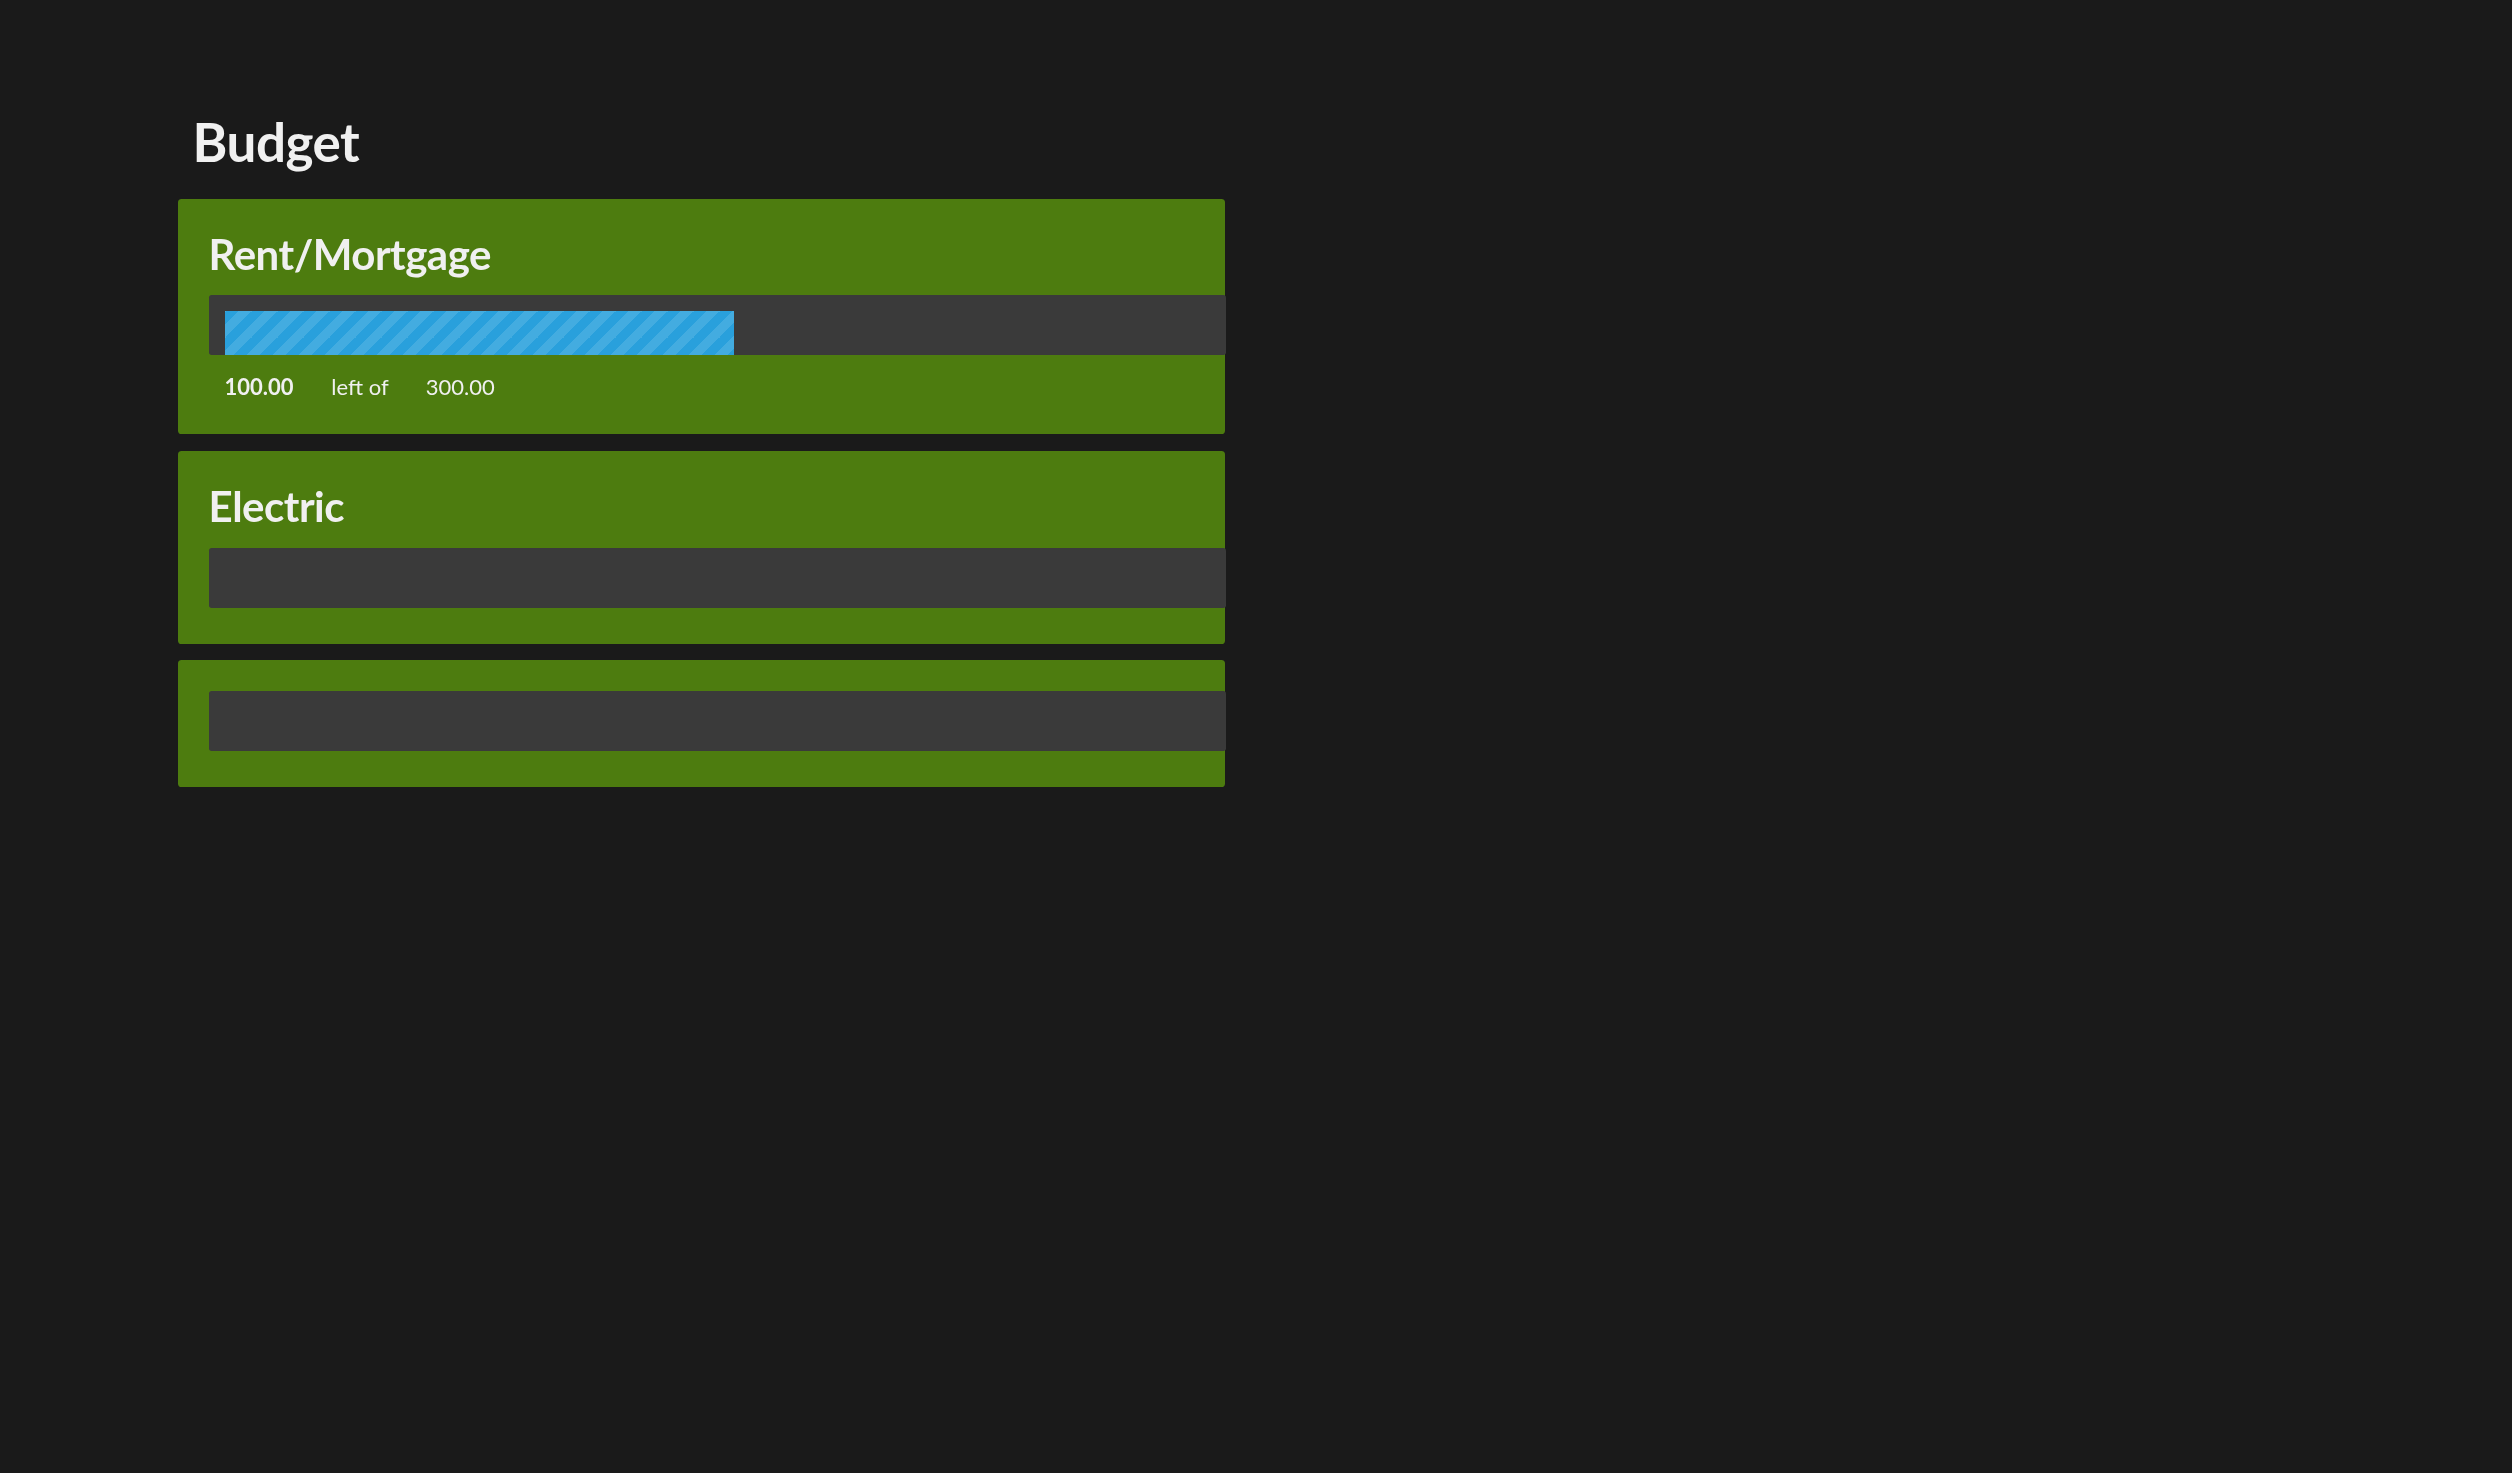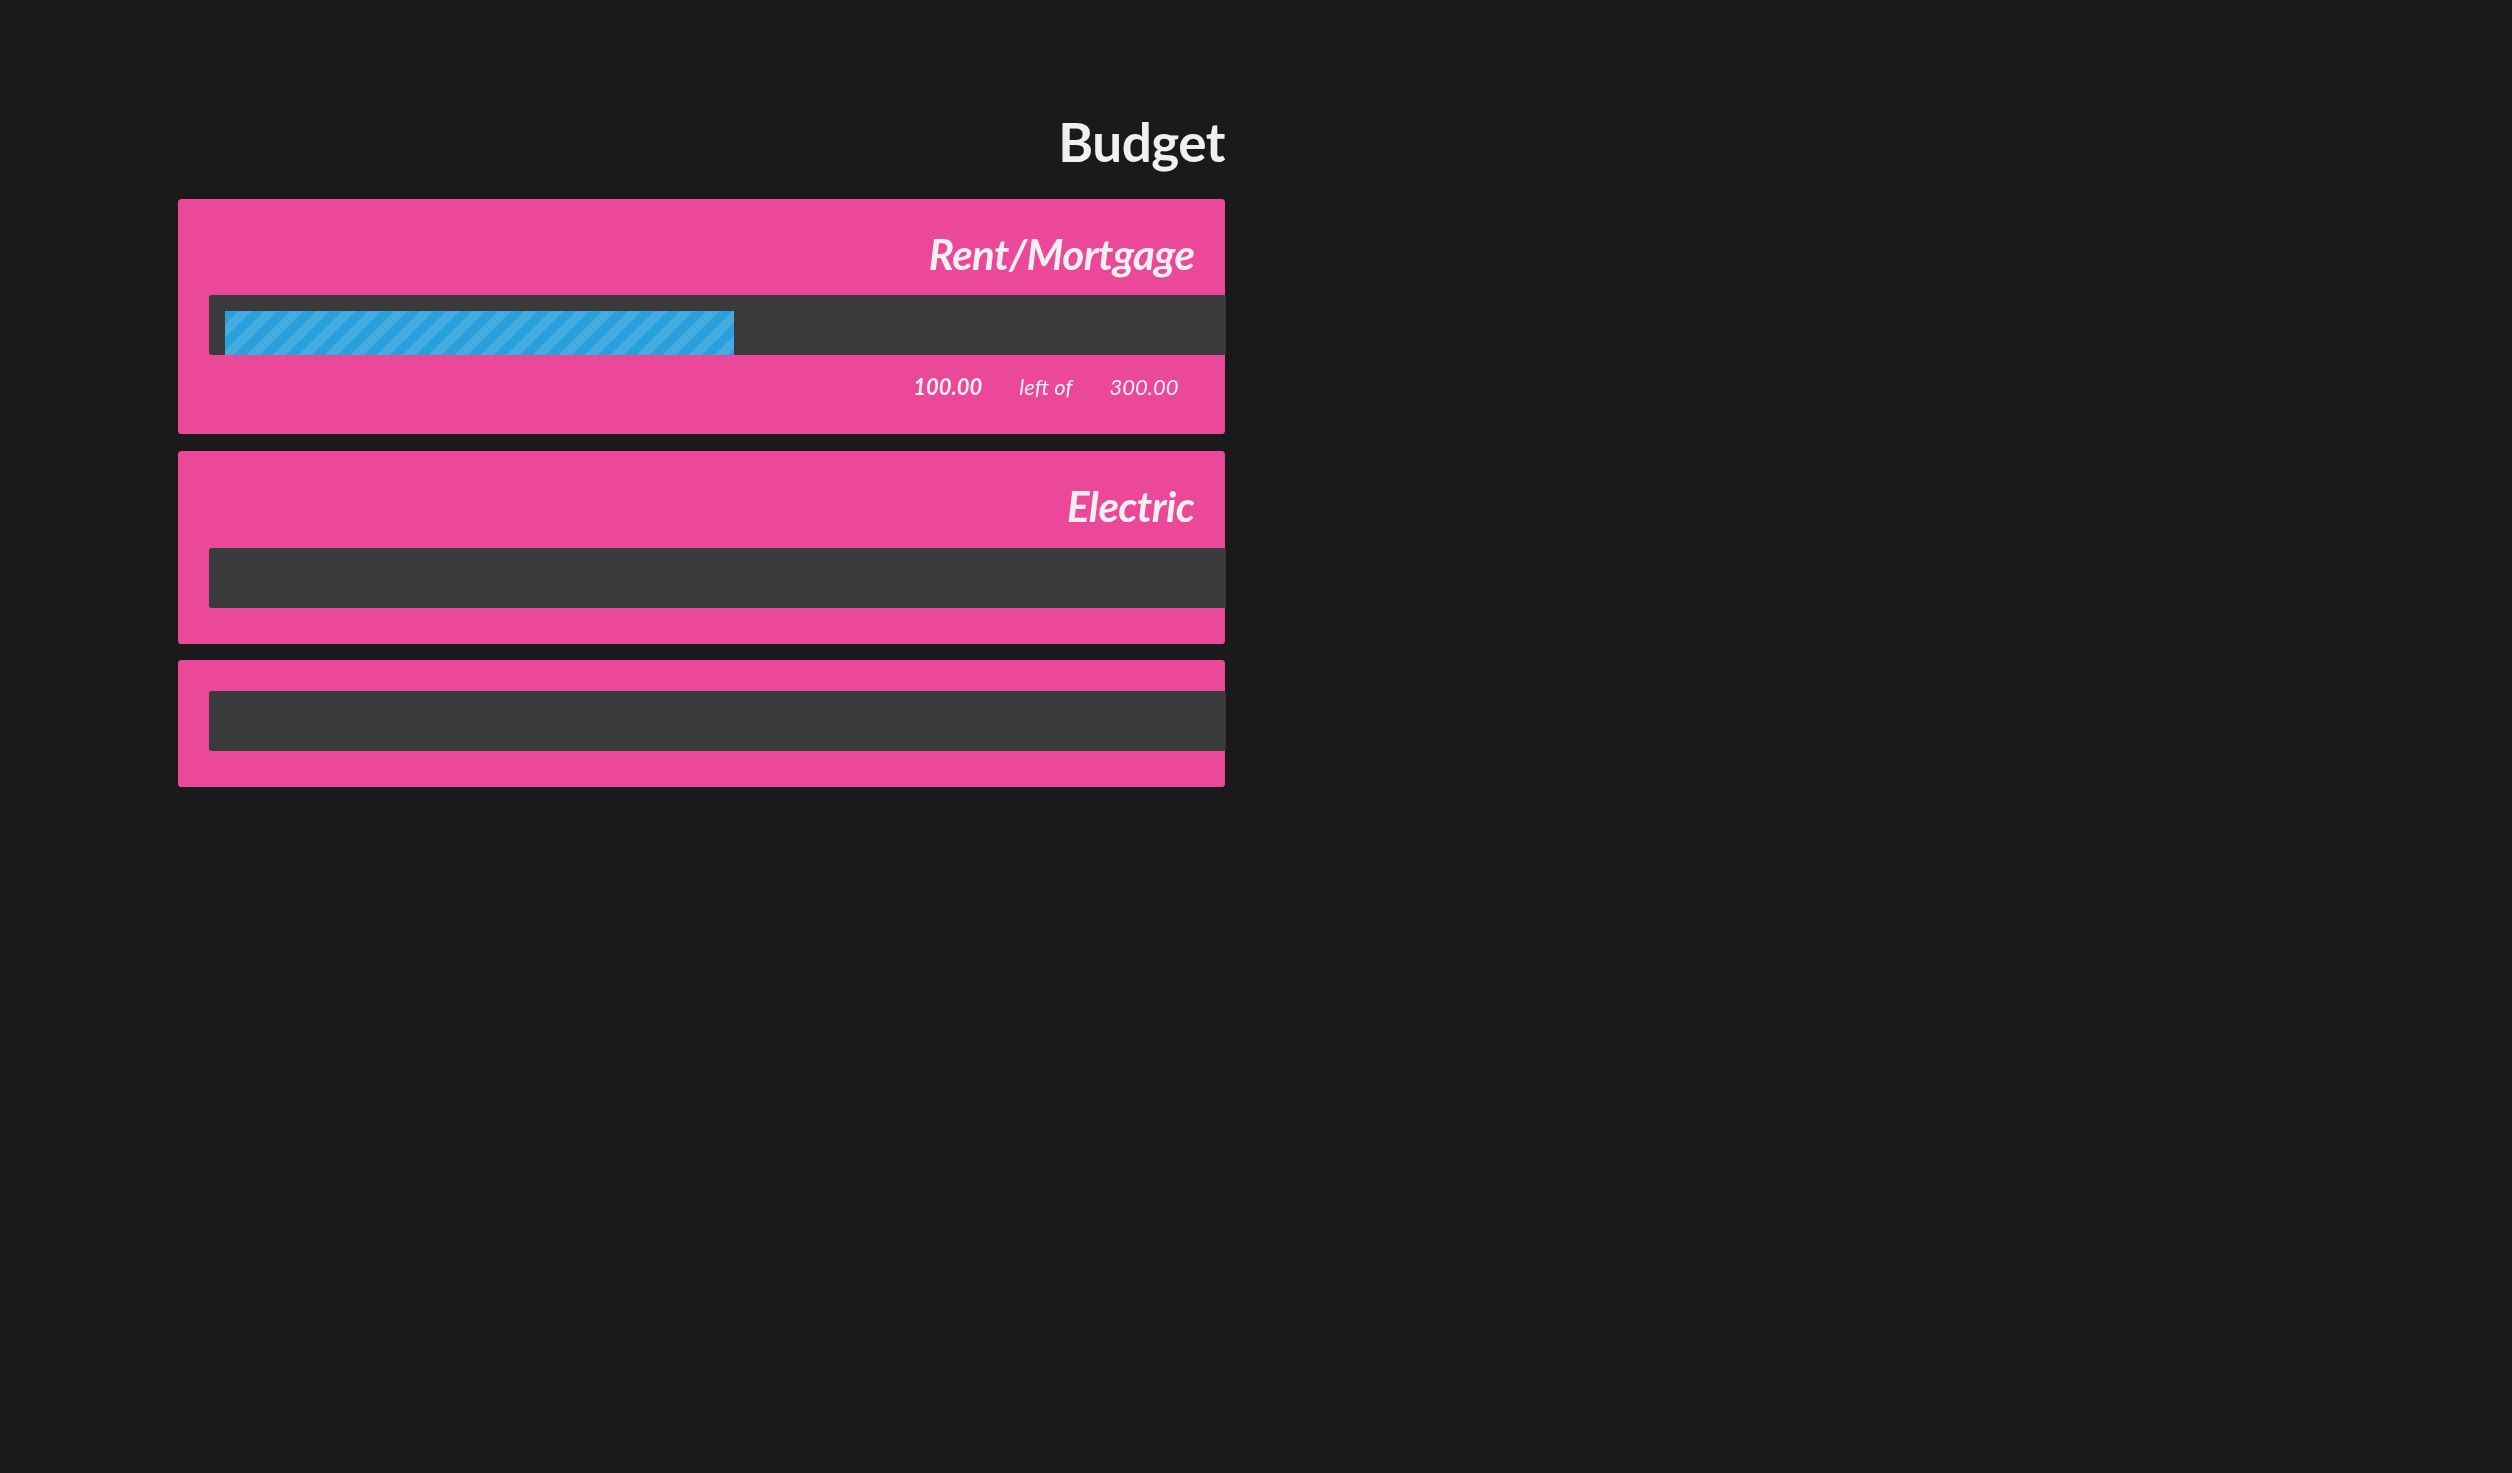--- a/index.html
+++ b/index.html
@@ -1,19 +1,18 @@
 <!DOCTYPE html>
 <html style="font-size:14.6px"><head>
 <meta charset="utf-8">
 <style>
   * {
     box-sizing: border-box;
     margin: 16px;
     padding: 0;
-    text-align: right;
   }
   html, body {
     width: 100%;
     height: 100%;
     background: #1a1a1a;
     font-family: 'Lato', 'Segoe UI', -apple-system, BlinkMacSystemFont, sans-serif;
     color: #f5f5f5;
   }
   .page {
     padding: 46px 114px 0 114px;
@@ -21,25 +20,24 @@
   }
   .page-title {
     font-size: 53px;
     font-weight: 700;
     color: #f0f0f0;
     margin-bottom: 25.5px;
     letter-spacing: -0.5px;
     padding-left: 14.6px;
   }
   .card {
-    background: #ec4899;
+    background: #4d7c0f;
     border-radius: 3.6px;
     padding: 14.6px 14.6px 18px 14.6px;
     margin-bottom: 16.4px;
-    font-style: italic;
   }
   .card-title {
     font-size: 42px;
     font-weight: 700;
     color: #f0f0f0;
     margin-bottom: 16.4px;
     letter-spacing: -0.5px;
   }
   .progress-track {
     width: 100%;

